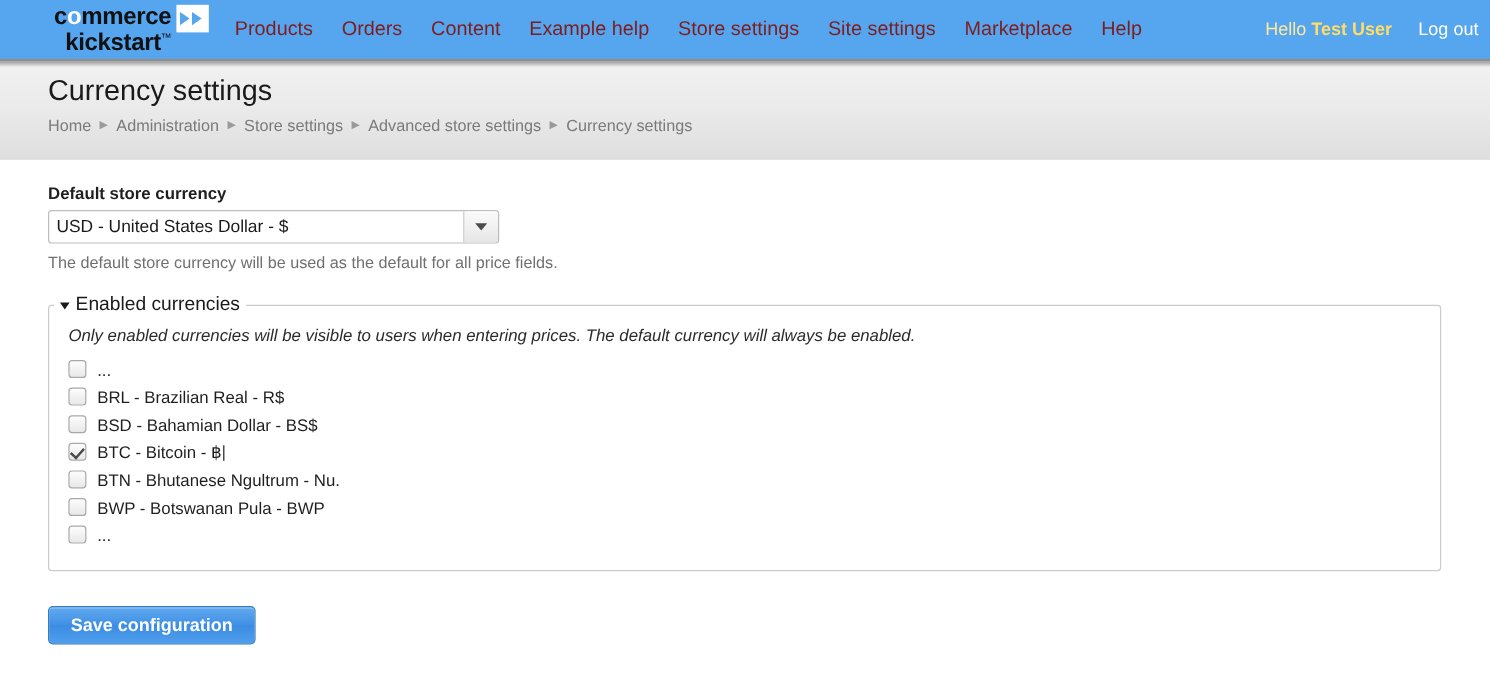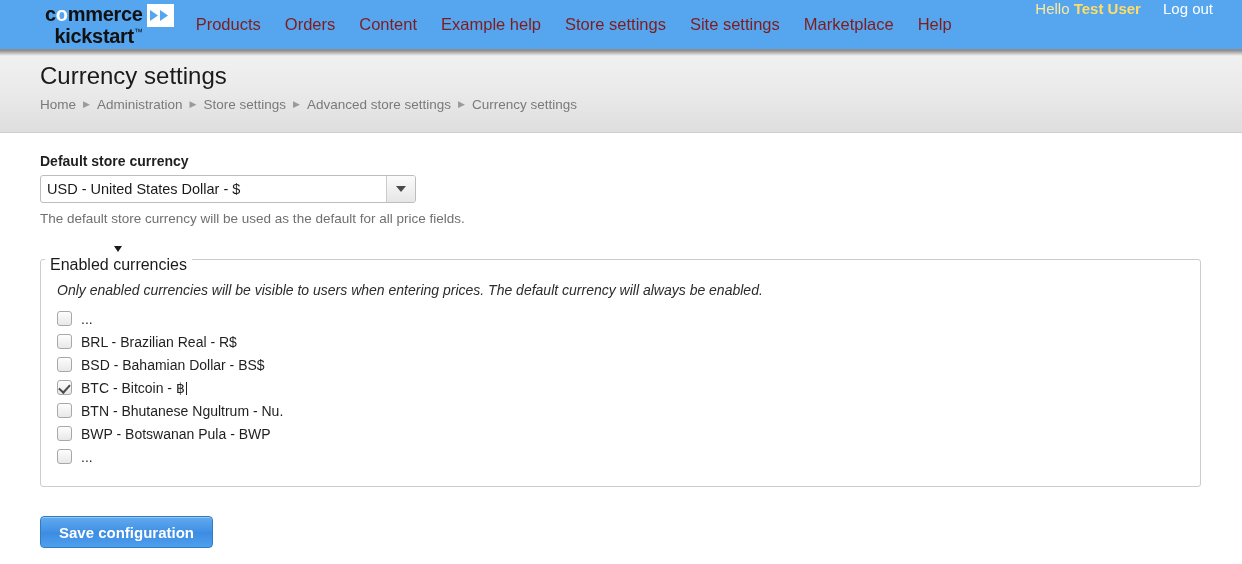--- a/index.html
+++ b/index.html
@@ -75,25 +75,25 @@
   }
   .nav-link {
     color: #7f1d1d;
     font-size: 16.5px;
     text-decoration: none;
     cursor: pointer;
     white-space: nowrap;
   }
   .nav-right {
     position: absolute;
-    right: 29px;
+    right: 10px;
     top: 0;
     height: 49px;
     display: flex;
-    align-items: flex-start;
+    align-items: center;
     gap: 22px;
   }
   .hello {
     font-size: 15px;
     color: #fbe9a0;
     white-space: nowrap;
   }
   .hello b { color: #ffdd66; }
   .logout {
     color: #ffffff;
@@ -207,21 +207,20 @@
   }
   fieldset.currencies legend {
     padding: 0 5px 0 5px;
     margin-left: 4px;
     font-size: 16px;
     color: #1a1a1a;
     display: flex;
     align-items: center;
     gap: 5px;
     cursor: pointer;
-    flex-direction: column;
   }
   .legend-tri {
     width: 0; height: 0;
     border-left: 4.5px solid transparent;
     border-right: 4.5px solid transparent;
     border-top: 6px solid #1a1a1a;
     position: relative;
     top: 1px;
   }
   .fs-desc {

